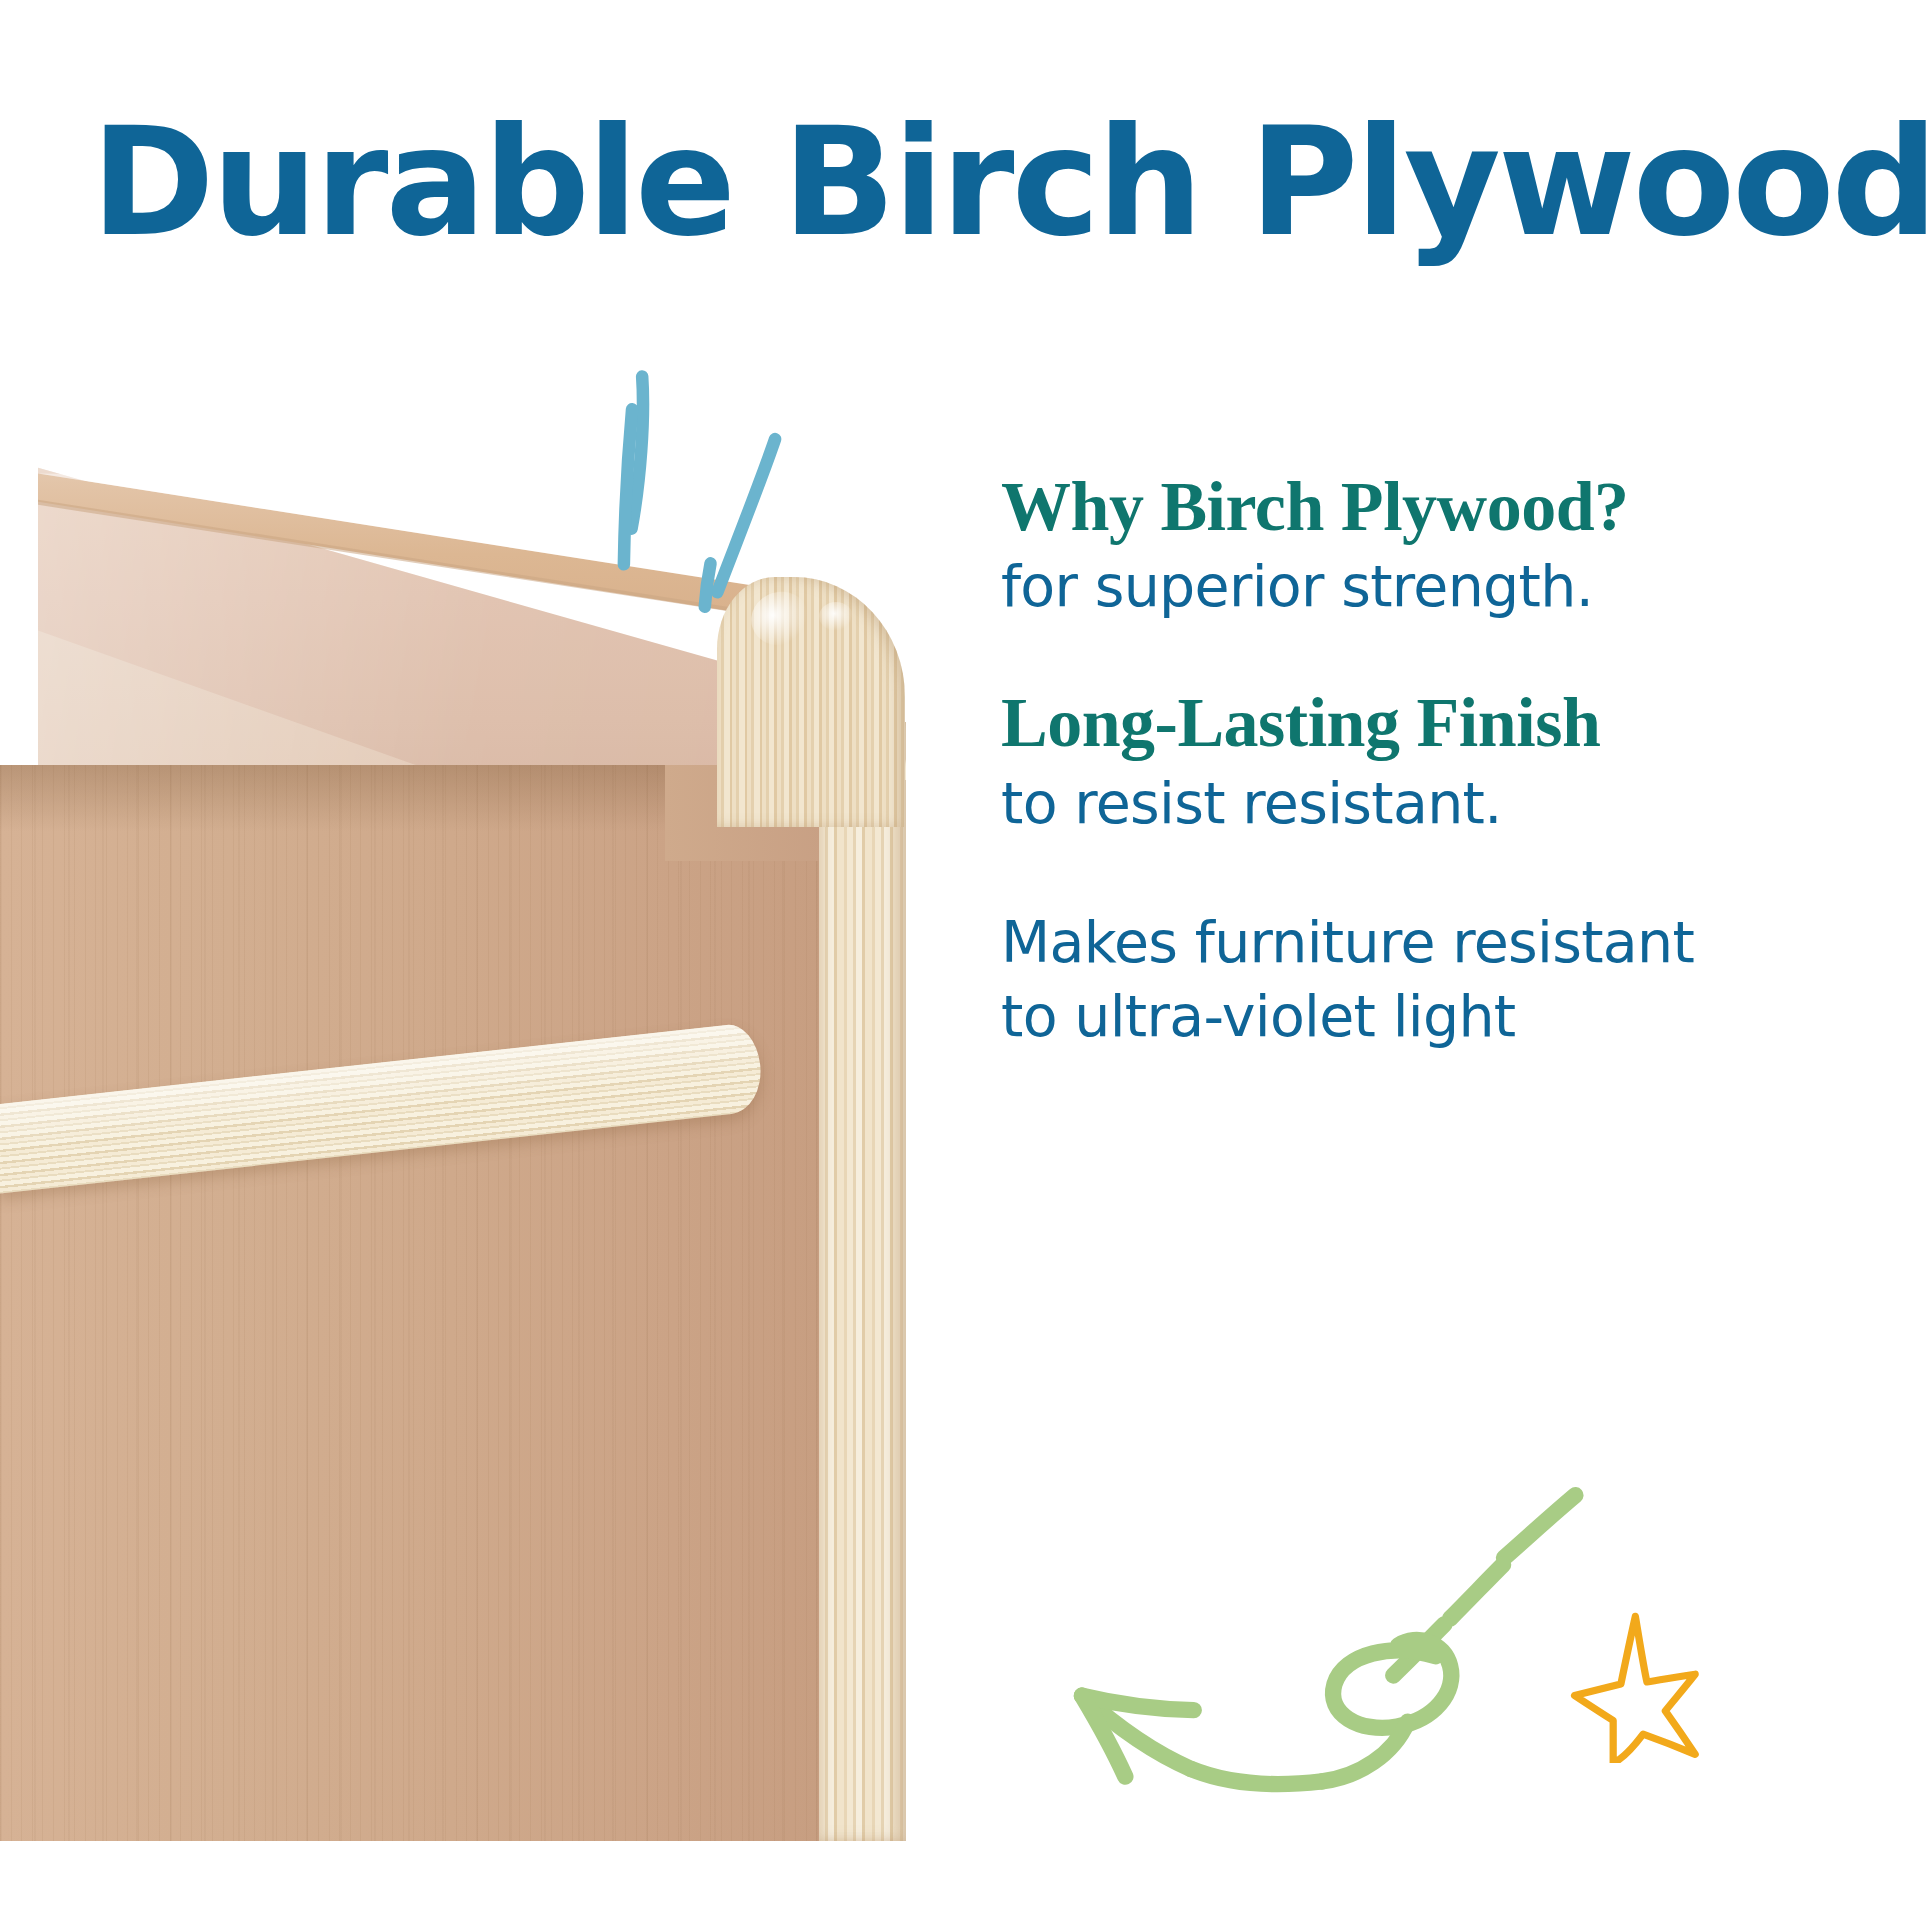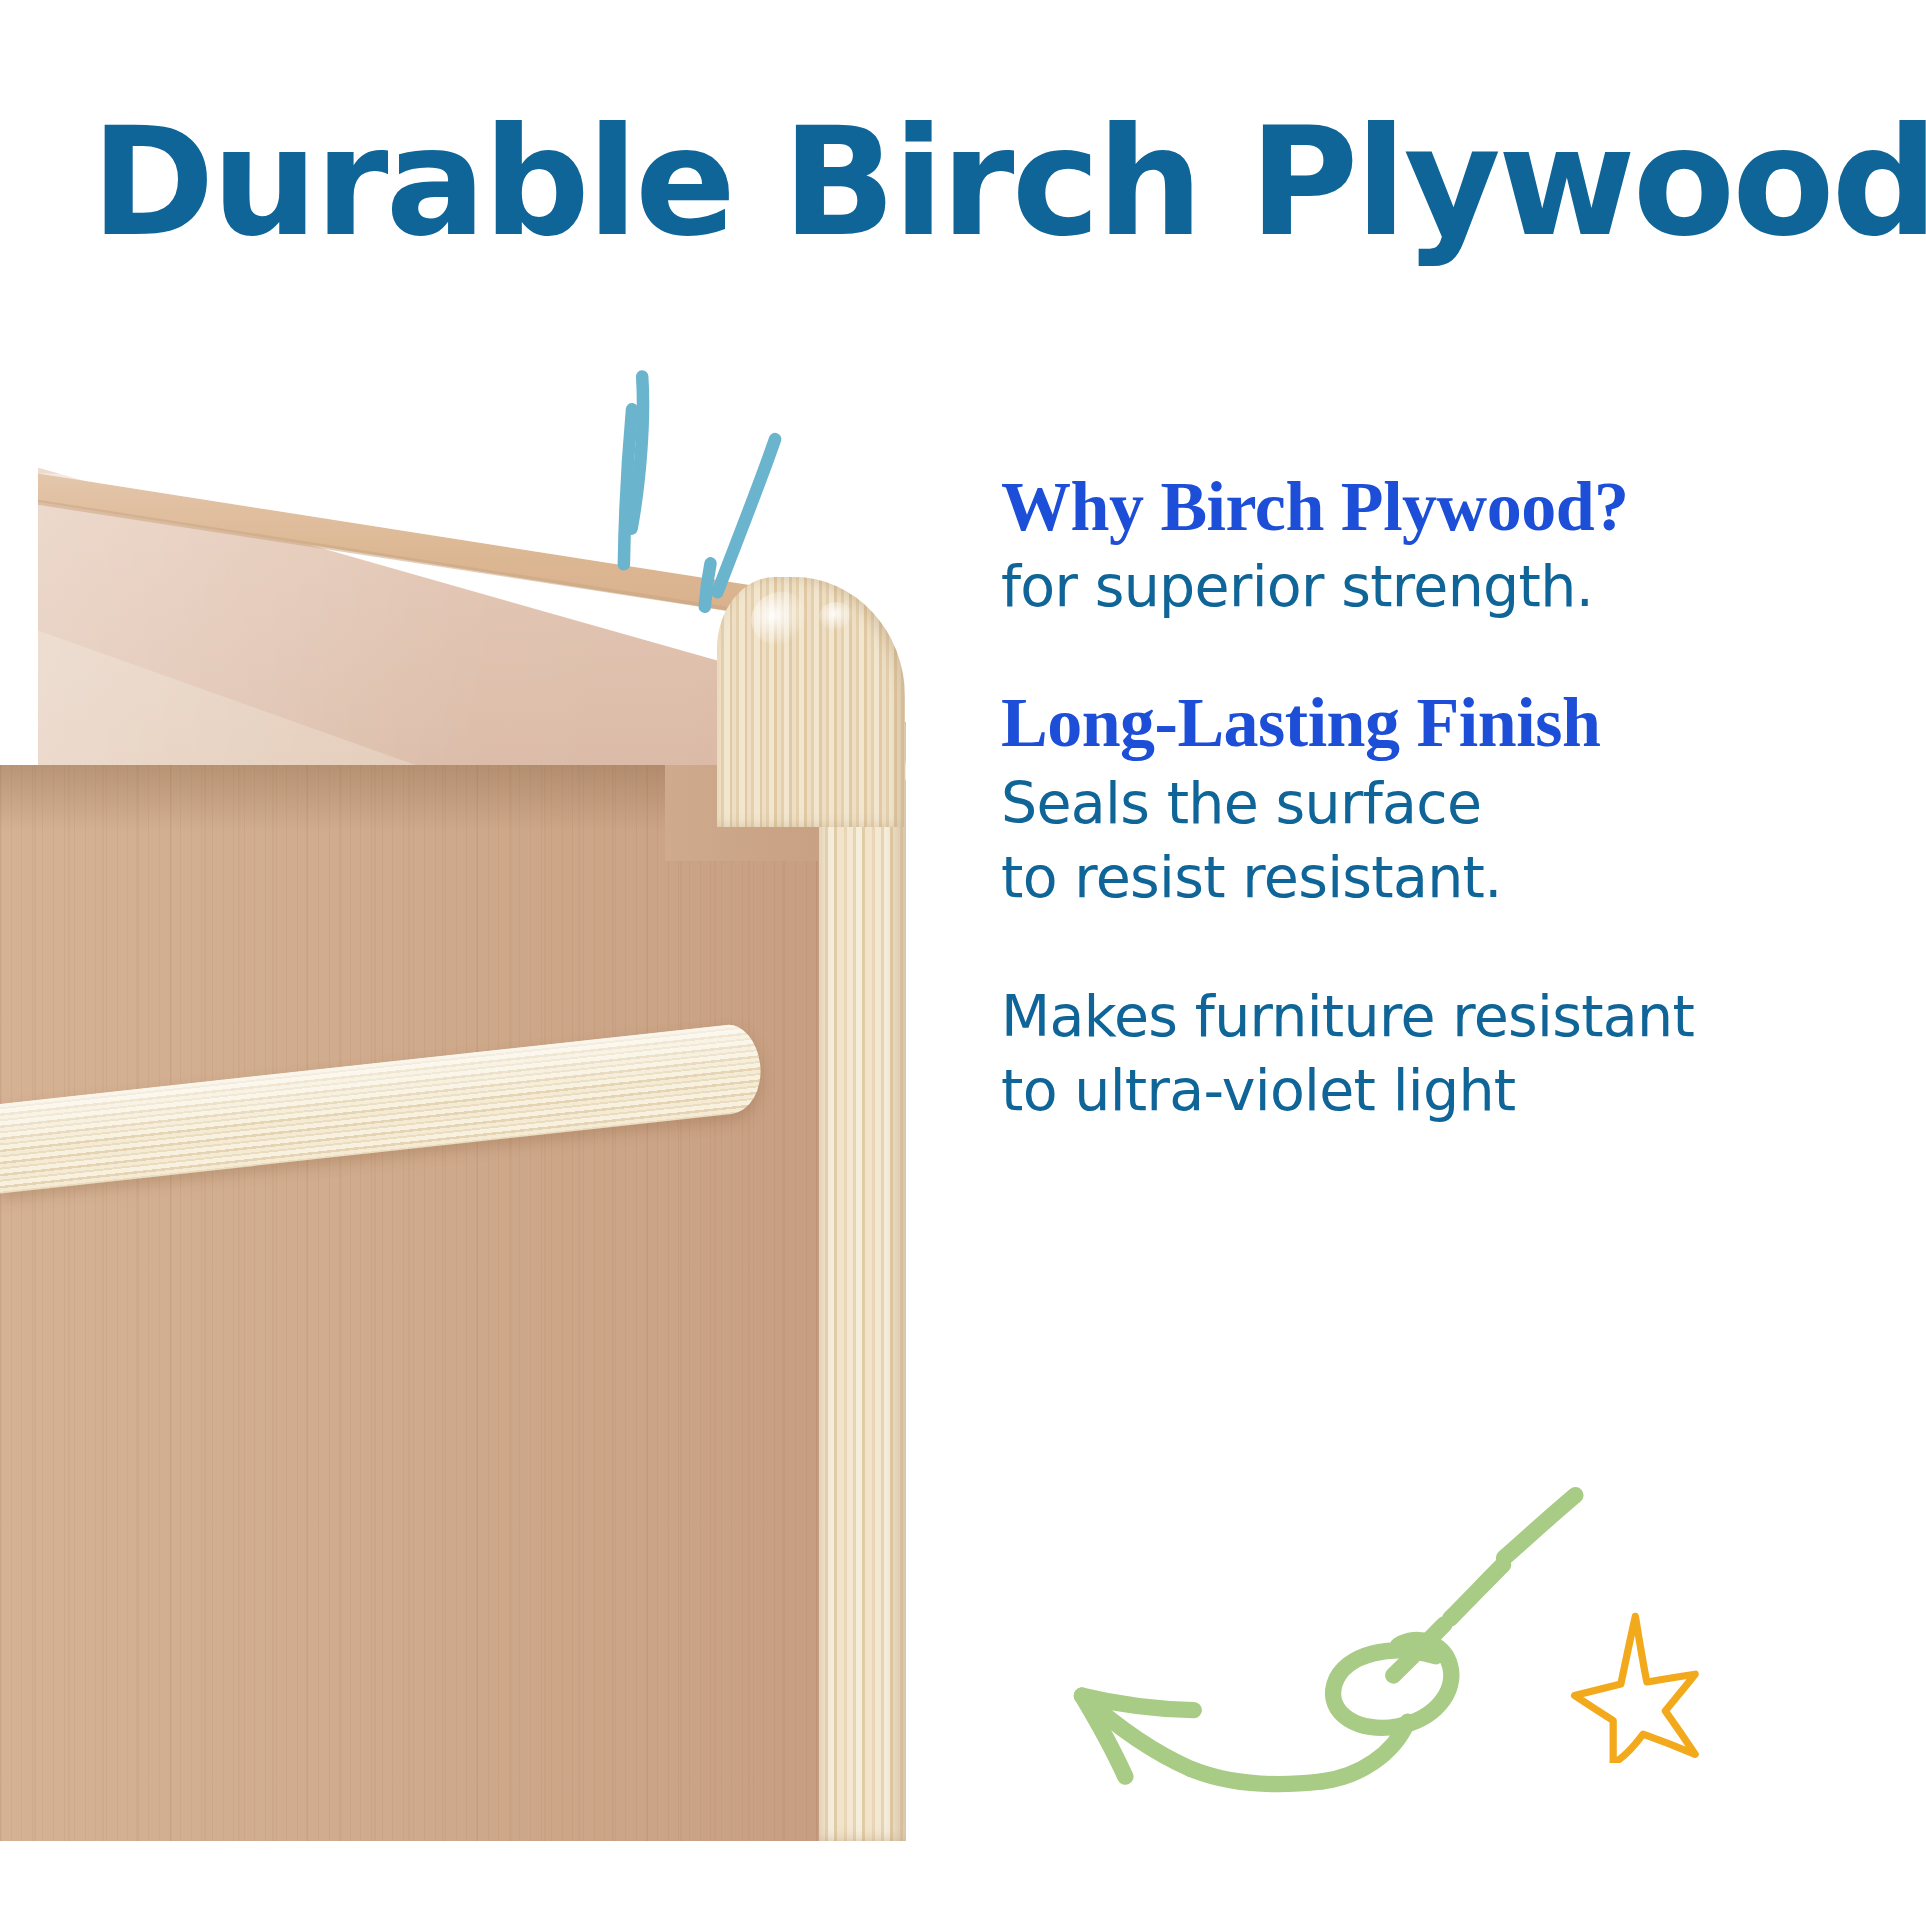--- a/index.html
+++ b/index.html
@@ -222,21 +222,21 @@
     position:absolute;
     left:1001px; top:469px;
     width:867px;
   }
   .block{margin-bottom:0;}
   .blk-head{
     font-family:"Liberation Serif","DejaVu Serif",serif;
     font-weight:700;
     font-size:70px;
     line-height:1.08;
-    color:#1d4ed8;
+    color:#0f766e;
     letter-spacing:-0.5px;
     white-space:nowrap;
     margin:0;
   }
   .blk-body{
     font-family:"DejaVu Sans","Liberation Sans",sans-serif;
     font-weight:400;
     font-size:57px;
     line-height:1.30;
     color:#0F6597;
@@ -325,21 +325,20 @@
       <div class="blk-body">
         <span>for superior strength.</span>
       </div>
     </div>
 
     <div class="gap-1"></div>
 
     <div class="block">
       <div class="blk-head">Long-Lasting Finish</div>
       <div class="blk-body">
-        <span>Seals the surface</span>
         <span>to resist resistant.</span>
       </div>
     </div>
 
     <div class="gap-2"></div>
 
     <div class="block">
       <div class="blk-body">
         <span>Makes furniture resistant</span>
         <span>to ultra-violet light</span>

